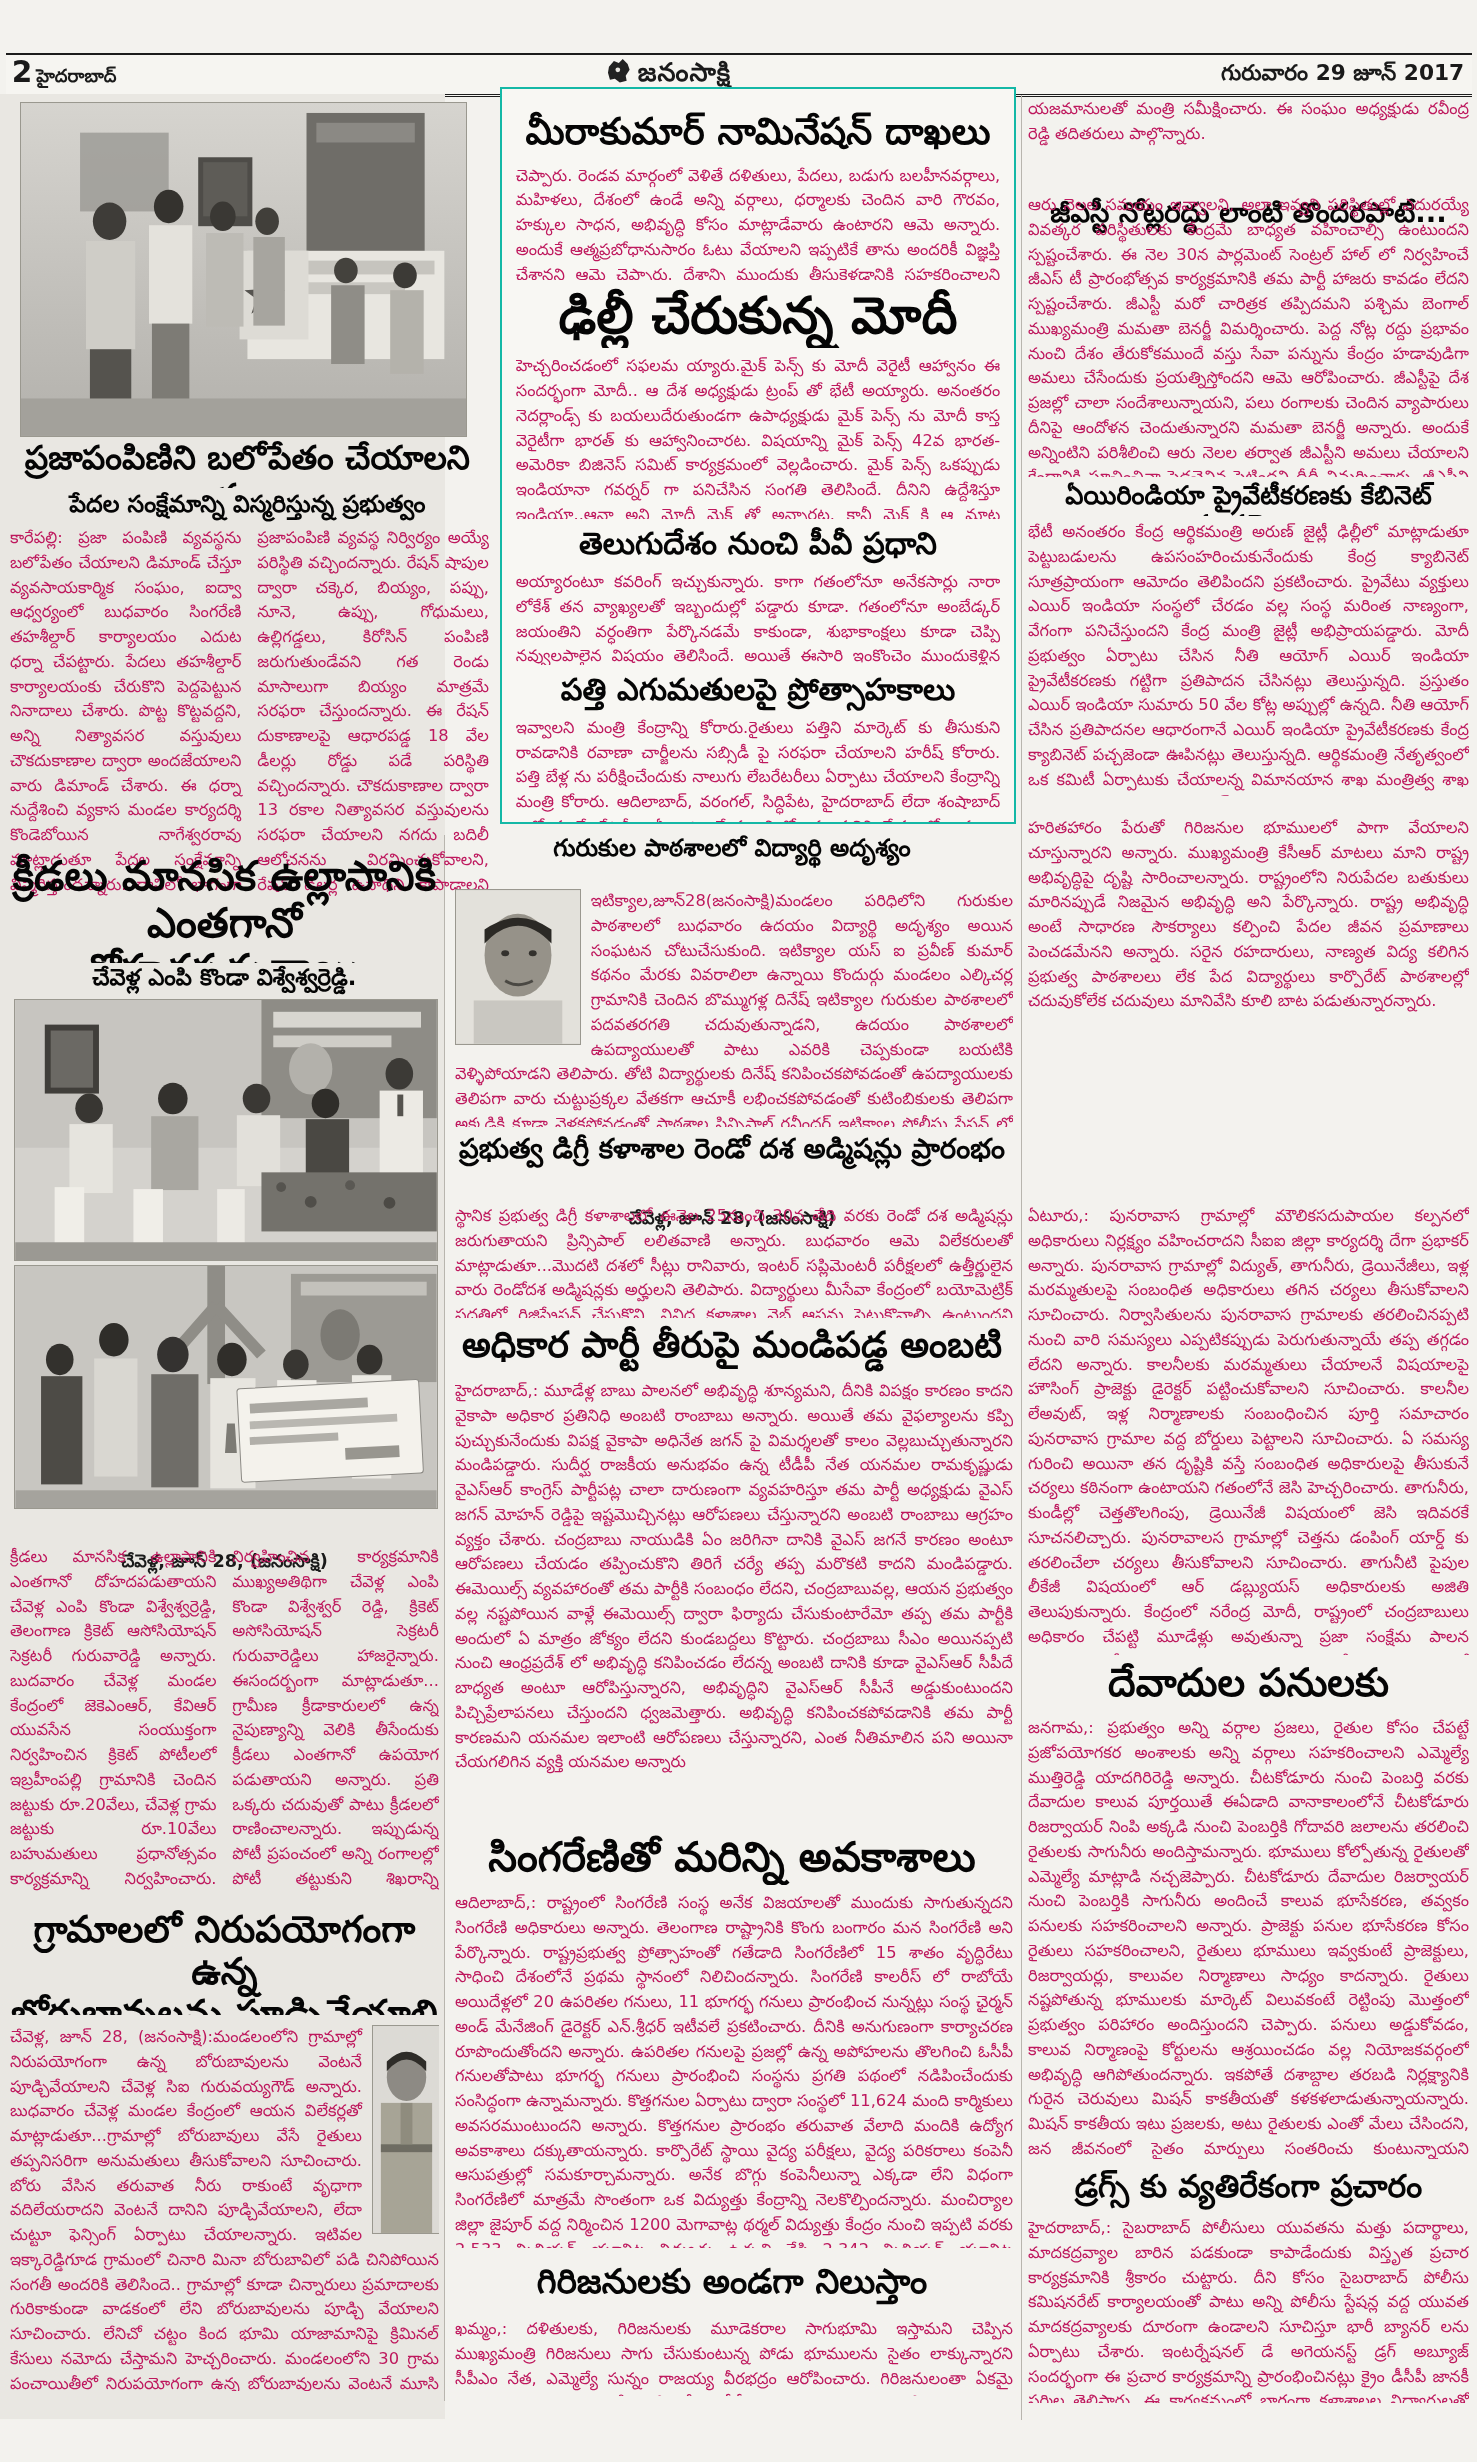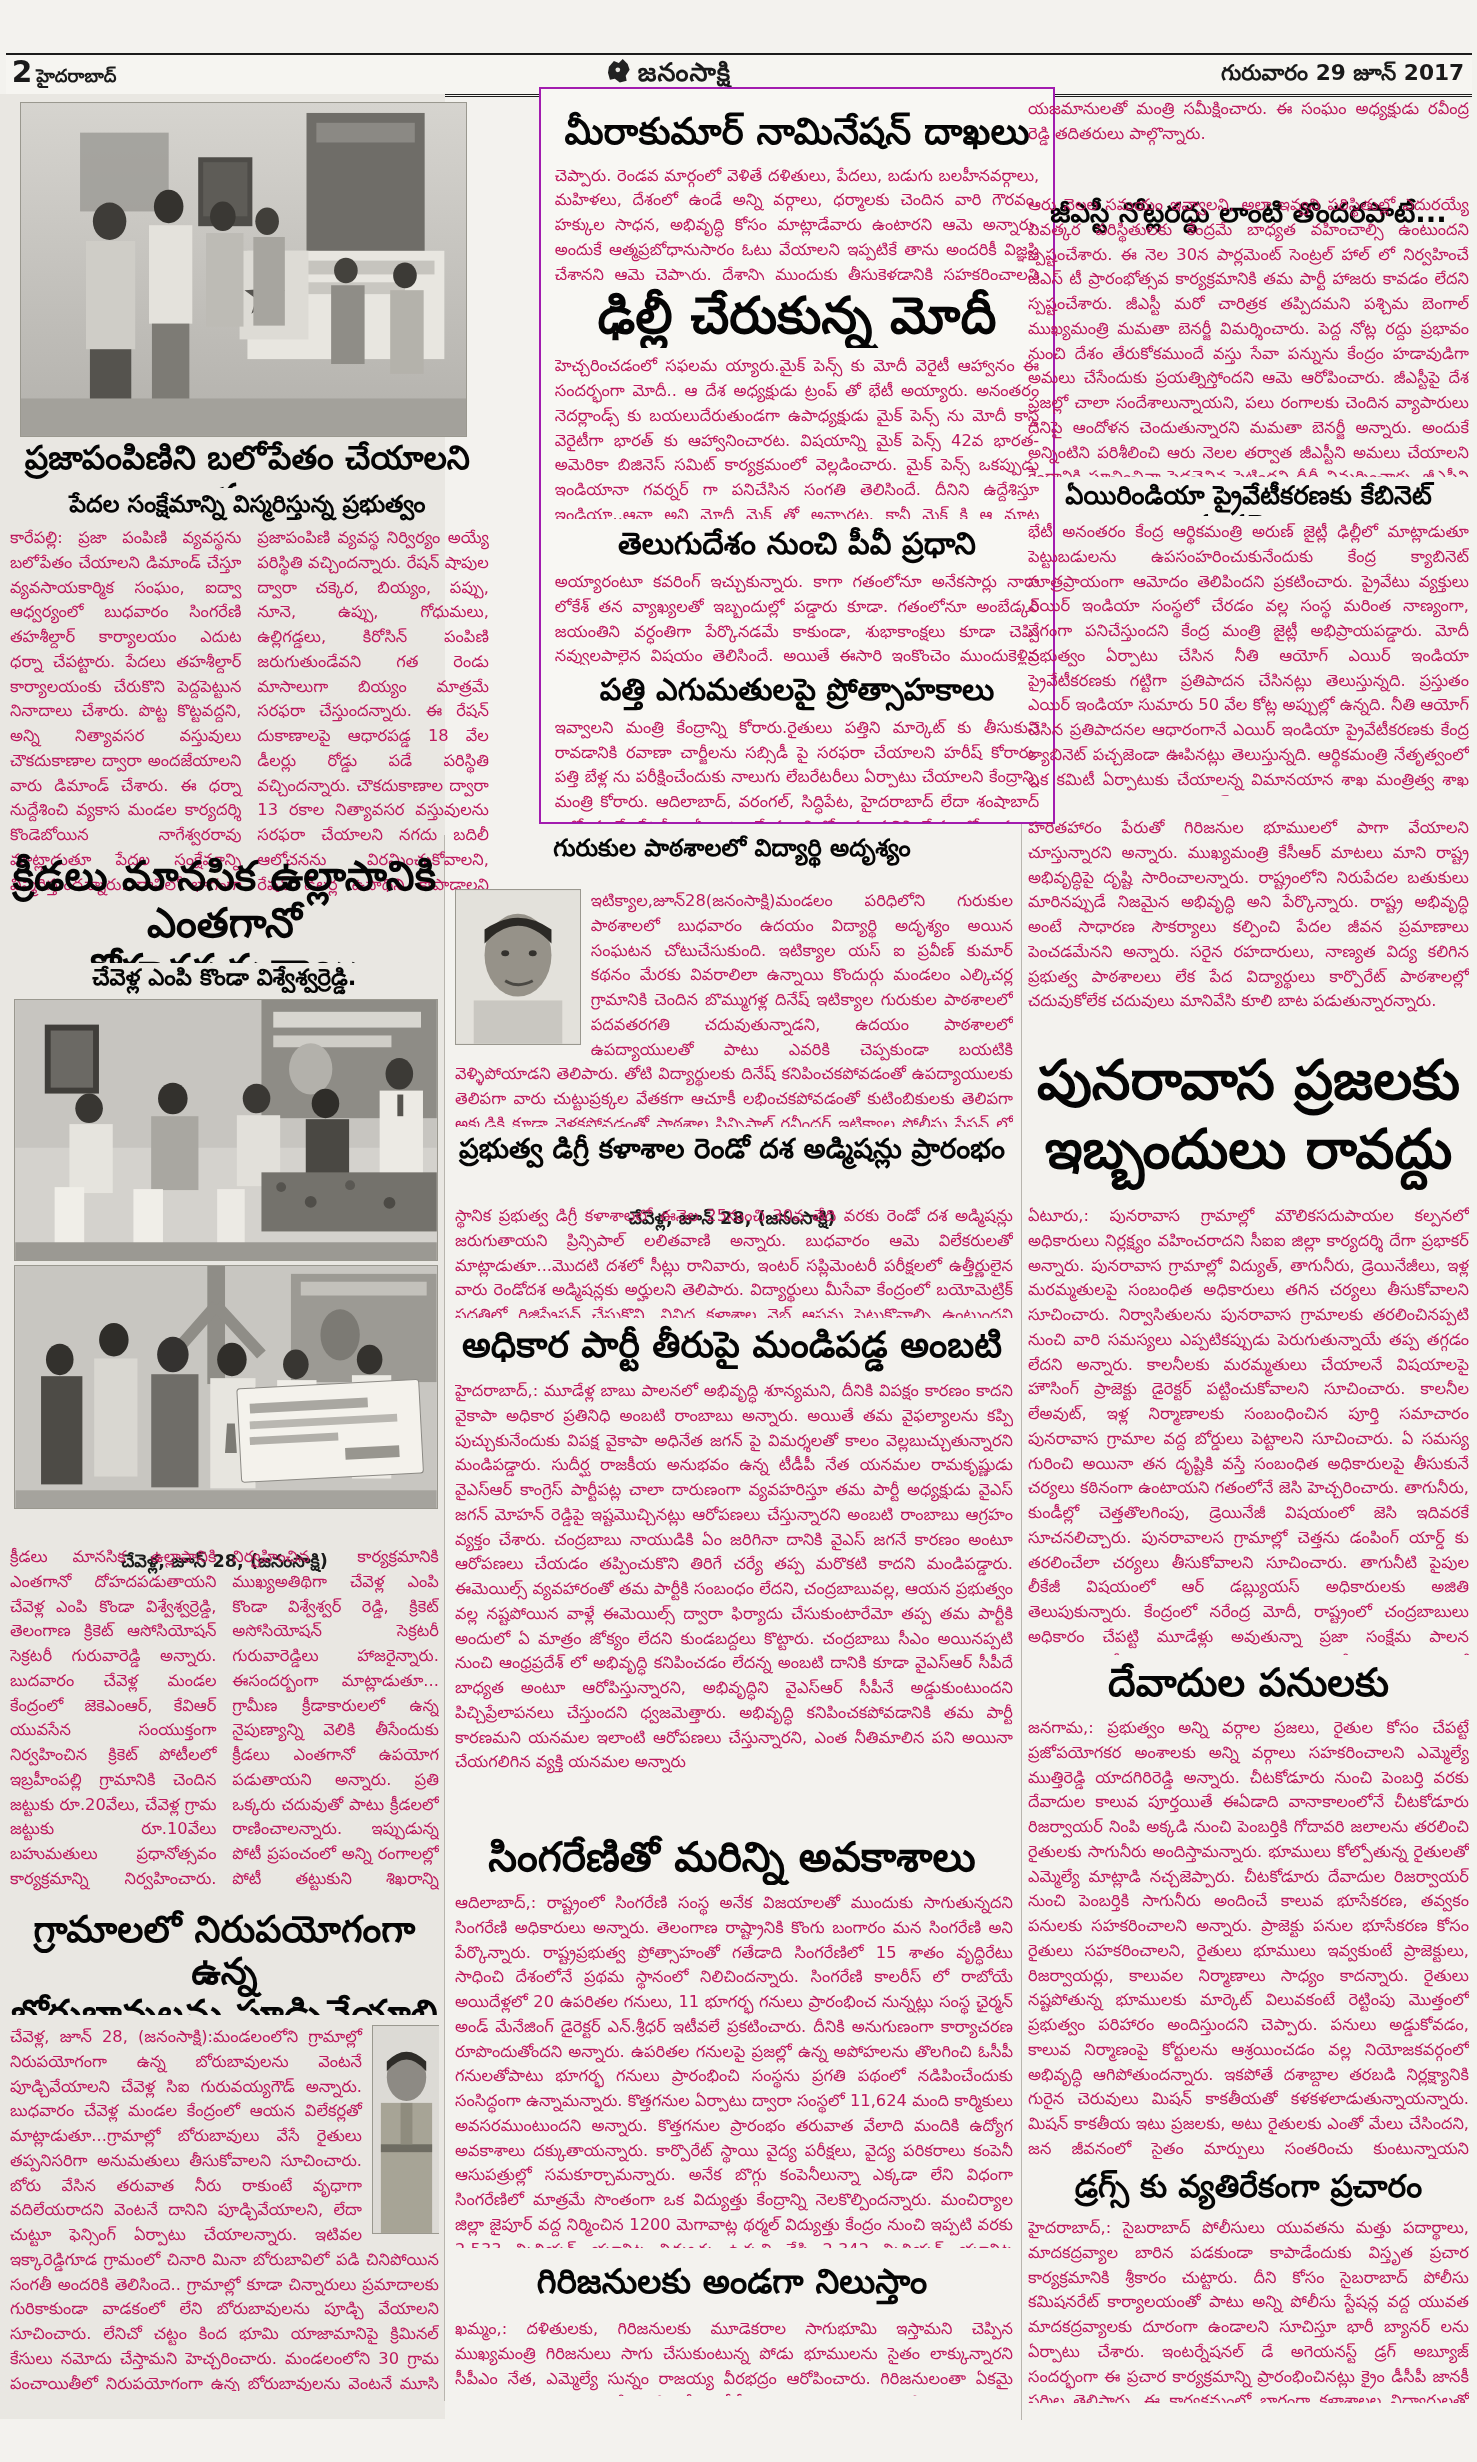--- a/index.html
+++ b/index.html
@@ -16,22 +16,22 @@
   .mast{display:flex;gap:5.9px;}
   .mastname{font-size:25.6px;font-weight:bold;letter-spacing:1px;}
   .hdate{font-size:21.7px;font-weight:bold;padding-right:7.9px;}
   
   .hl{font-weight:bold;color:#050505;text-align:center;line-height:1.14;overflow:hidden;}
   .bd{font-size:16.3px;line-height:1.52;text-align:justify;overflow:hidden;color:#be185d;}
   .dl{font-weight:bold;text-align:center;font-size:17.7px;overflow:hidden;margin-top:34px;}
   .cols2{column-count:2;column-gap:15.8px;}
   
   .storybox{position:absolute;left:500px;top:87px;width:516px;height:737px;
-            border:2px solid #a21caf;background:#f8f7f3;box-sizing:border-box;
-            padding:5.9px 13.8px;overflow:hidden;margin-left:39px;}
+            border:2px solid #14b8a6;background:#f8f7f3;box-sizing:border-box;
+            padding:5.9px 13.8px;overflow:hidden;}
   .leftwash{position:absolute;left:0;top:94px;width:445px;height:2325px;background:#e9e7e2;}
   .vrule{position:absolute;width:1px;background:#b8b5ae;}
   .photo{display:block;background:#cfcdc8;overflow:hidden;border:1px solid #9a988f;}
   .floatR{float:right;margin:0 0 5.9px 9.9px;}
   .floatL{float:left;margin:0 11.8px 5.9px 0;}
 </style>
 </head>
 <body>
 
 <div class="page">
@@ -227,24 +227,20 @@
   <div class="abs bd" style="left:1028px;top:97px;width:441px;height:51px;">యజమానులతో మంత్రి సమీక్షించారు. ఈ సంఘం అధ్యక్షుడు రవీంద్ర రెడ్డి తదితరులు పాల్గొన్నారు.</div>
 
   <div class="abs hl" style="left:1028px;top:150px;width:441px;height:37px;font-size:27.6px;margin-top:47px;">జీఎస్టీ నోట్లరద్దు లాంటి తొందరపాటే...</div>
   <div class="abs bd" style="left:1028px;top:193px;width:441px;height:284px;">ఆరు నెలల సమయం ఇవ్వాలని, అలా ఇవ్వని పరిస్థితుల్లో ఎదురయ్యే వివత్కర పరిస్థితులకు కేంద్రమే బాధ్యత వహించాల్సి ఉంటుందని స్పష్టంచేశారు. ఈ నెల 30న పార్లమెంట్ సెంట్రల్ హాల్ లో నిర్వహించే జీఎస్ టీ ప్రారంభోత్సవ కార్యక్రమానికి తమ పార్టీ హాజరు కావడం లేదని స్పష్టంచేశారు. జీఎస్టీ మరో చారిత్రక తప్పిదమని పశ్చిమ బెంగాల్ ముఖ్యమంత్రి మమతా బెనర్జీ విమర్శించారు. పెద్ద నోట్ల రద్దు ప్రభావం నుంచి దేశం తేరుకోకముందే వస్తు సేవా పన్నును కేంద్రం హడావుడిగా అమలు చేసేందుకు ప్రయత్నిస్తోందని ఆమె ఆరోపించారు. జీఎస్టీపై దేశ ప్రజల్లో చాలా సందేశాలున్నాయని, పలు రంగాలకు చెందిన వ్యాపారులు దీనిపై ఆందోళన చెందుతున్నారని మమతా బెనర్జీ అన్నారు. అందుకే అన్నింటిని పరిశీలించి ఆరు నెలల తర్వాత జీఎస్టీని అమలు చేయాలని కేంద్రానికి సూచించినా పెడచెవిన పెట్టిందని దీదీ విమర్శించారు. జీఎస్టీని ఏడేళ్ల పాటు వ్యతిరేకించిన బీజేపీ, కేంద్రంలో అధికారంలోకి రాగానే దాని ప్రభావాన్ని అంచనా వేయకుండా జులై 1 నుంచి హడావుడిగా అమలు చేస్తోందని మమతా బెనర్జీ ఆరోపించారు. ఇప్పటికే కొందరు వ్యాపారులు షాపులు మూసి నిరసన వ్యక్తం చేస్తున్నారని, మరి కొందరు సరకులను దాచేస్తున్నారని ఆమె ఆందోళన వ్యక్తం చేశారు. ప్రజలు, వ్యాపారుల గోడును కేంద్రం పట్టించుకోవడం లేదని ఆరోపించారు. దీనికి నిరసనగా జీఎస్టీ అమలు కోసం జూన్ 30 రాత్రి నిర్వహించే ప్రత్యేక పార్లమెంట్ సమావేశానికి తృణమూల్ కాంగ్రెస్ సభ్యులు దూరంగా ఉండాలని నిర్ణయించినట్లు మమతా బెనర్జీ స్పష్టం చేశారు.</div>
 
   <div class="abs hl" style="left:1028px;top:481px;width:441px;height:35px;font-size:25.6px;">ఏయిరిండియా ప్రైవేటీకరణకు కేబినెట్ పంచజెండా</div>
   <div class="abs bd" style="left:1028px;top:520px;width:441px;height:276px;">భేటీ అనంతరం కేంద్ర ఆర్థికమంత్రి అరుణ్ జైట్లీ ఢిల్లీలో మాట్లాడుతూ పెట్టుబడులను ఉపసంహరించుకునేందుకు కేంద్ర క్యాబినెట్ సూత్రప్రాయంగా ఆమోదం తెలిపిందని ప్రకటించారు. ప్రైవేటు వ్యక్తులు ఎయిర్ ఇండియా సంస్థలో చేరడం వల్ల సంస్థ మరింత నాణ్యంగా, వేగంగా పనిచేస్తుందని కేంద్ర మంత్రి జైట్లీ అభిప్రాయపడ్డారు. మోదీ ప్రభుత్వం ఏర్పాటు చేసిన నీతి ఆయోగ్ ఎయిర్ ఇండియా ప్రైవేటీకరణకు గట్టిగా ప్రతిపాదన చేసినట్లు తెలుస్తున్నది. ప్రస్తుతం ఎయిర్ ఇండియా సుమారు 50 వేల కోట్ల అప్పుల్లో ఉన్నది. నీతి ఆయోగ్ చేసిన ప్రతిపాదనల ఆధారంగానే ఎయిర్ ఇండియా ప్రైవేటీకరణకు కేంద్ర క్యాబినెట్ పచ్చజెండా ఊపినట్లు తెలుస్తున్నది. ఆర్థికమంత్రి నేతృత్వంలో ఒక కమిటీ ఏర్పాటుకు చేయాలన్న విమానయాన శాఖ మంత్రిత్వ శాఖ ప్రతిపాదనను కూడా క్యాబినెట్ సమ్మతించిందని తెలిపారు. వాటాల అమ్మకం, అప్పులు, ఆస్తులు తదితర అంశాలను ఈ బృందం పరిశీలిస్తుందని చెప్పారు. కాగా ఎయిర్ ఇండియాలో నష్టాలను పూడ్చేందుకు ఎయిర్ ఇండియాలో వాటాలను విక్రయించాలని నిర్ణయించింది. నీతి ఆయోగ్ ప్రతిపాదనల మేరకు కేంద్రం ఈ నిర్ణయం తీసుకుంది. ప్రస్తుతం ఎయిర్ ఇండియా సుమారు రూ.50 వేల కోట్ల అప్పుల్లో కూరుకుపోయిన సంగతి తెలిసిందే.</div>
 
   <div class="abs bd" style="left:1028px;top:816px;width:441px;height:229px;">హరితహారం పేరుతో గిరిజనుల భూములలో పాగా వేయాలని చూస్తున్నారని అన్నారు. ముఖ్యమంత్రి కేసీఆర్ మాటలు మాని రాష్ట్ర అభివృద్ధిపై దృష్టి సారించాలన్నారు. రాష్ట్రంలోని నిరుపేదల బతుకులు మారినప్పుడే నిజమైన అభివృద్ధి అని పేర్కొన్నారు. రాష్ట్ర అభివృద్ధి అంటే సాధారణ సౌకర్యాలు కల్పించి పేదల జీవన ప్రమాణాలు పెంచడమేనని అన్నారు. సరైన రహదారులు, నాణ్యత విద్య కలిగిన ప్రభుత్వ పాఠశాలలు లేక పేద విద్యార్థులు కార్పొరేట్ పాఠశాలల్లో చదువుకోలేక చదువులు మానివేసి కూలి బాట పడుతున్నారన్నారు.</div>
 
-  <div class="abs hl" style="left:1028px;top:1046px;width:441px;height:148px;font-size:55px;line-height:1.25;">
-    <span style="display:block">పునరావాస ప్రజలకు</span>
-    <span style="display:block">ఇబ్బందులు రావద్దు</span>
-  </div>
   <div class="abs bd" style="left:1028px;top:1204px;width:441px;height:451px;">ఏటూరు,: పునరావాస గ్రామాల్లో మౌలికసదుపాయల కల్పనలో అధికారులు నిర్లక్ష్యం వహించరాదని సీఐఐ జిల్లా కార్యదర్శి దేగా ప్రభాకర్ అన్నారు. పునరావాస గ్రామాల్లో విద్యుత్, తాగునీరు, డ్రెయినేజీలు, ఇళ్ల మరమ్మతులపై సంబంధిత అధికారులు తగిన చర్యలు తీసుకోవాలని సూచించారు. నిర్వాసితులను పునరావాస గ్రామాలకు తరలించినప్పటి నుంచి వారి సమస్యలు ఎప్పటికప్పుడు పెరుగుతున్నాయే తప్ప తగ్గడం లేదని అన్నారు. కాలనీలకు మరమ్మతులు చేయాలనే విషయాలపై హౌసింగ్ ప్రాజెక్టు డైరెక్టర్ పట్టించుకోవాలని సూచించారు. కాలనీల లేఅవుట్, ఇళ్ల నిర్మాణాలకు సంబంధించిన పూర్తి సమాచారం పునరావాస గ్రామాల వద్ద బోర్డులు పెట్టాలని సూచించారు. ఏ సమస్య గురించి అయినా తన దృష్టికి వస్తే సంబంధిత అధికారులపై తీసుకునే చర్యలు కఠినంగా ఉంటాయని గతంలోనే జెసి హెచ్చరించారు. తాగునీరు, కుండీల్లో చెత్తతొలగింపు, డ్రెయినేజీ విషయంలో జెసి ఇదివరకే సూచనలిచ్చారు. పునరావాలస గ్రామాల్లో చెత్తను డంపింగ్ యార్డ్ కు తరలించేలా చర్యలు తీసుకోవాలని సూచించారు. తాగునీటి పైపుల లీకేజీ విషయంలో ఆర్ డబ్ల్యుయస్ అధికారులకు అజితి తెలుపుకున్నారు. కేంద్రంలో నరేంద్ర మోదీ, రాష్ట్రంలో చంద్రబాబులు అధికారం చేపట్టి మూడేళ్లు అవుతున్నా ప్రజా సంక్షేమ పాలన అందించడంలో విఫలం అయ్యారని విమర్శలు చేశారు. అన్నం పెట్టే రైతన్నల ఆత్మహత్యలు ఆగేలా చర్యలు తీసుకోవాలని అన్నారు.</div>
 
   <div class="abs hl" style="left:1028px;top:1661px;width:441px;height:49px;font-size:39px;">దేవాదుల పనులకు సహకరించాలి</div>
   <div class="abs bd" style="left:1028px;top:1716px;width:441px;height:443px;">జనగామ,: ప్రభుత్వం అన్ని వర్గాల ప్రజలు, రైతుల కోసం చేపట్టే ప్రజోపయోగకర అంశాలకు అన్ని వర్గాలు సహకరించాలని ఎమ్మెల్యే ముత్తిరెడ్డి యాదగిరిరెడ్డి అన్నారు. చీటకోడూరు నుంచి పెంబర్తి వరకు దేవాదుల కాలువ పూర్తయితే ఈఏడాది వానాకాలంలోనే చీటకోడూరు రిజర్వాయర్ నింపి అక్కడి నుంచి పెంబర్తికి గోదావరి జలాలను తరలించి రైతులకు సాగునీరు అందిస్తామన్నారు. భూములు కోల్పోతున్న రైతులతో ఎమ్మెల్యే మాట్లాడి నచ్చజెప్పారు. చీటకోడూరు దేవాదుల రిజర్వాయర్ నుంచి పెంబర్తికి సాగునీరు అందించే కాలువ భూసేకరణ, తవ్వకం పనులకు సహకరించాలని అన్నారు. ప్రాజెక్టు పనుల భూసేకరణ కోసం రైతులు సహకరించాలని, రైతులు భూములు ఇవ్వకుంటే ప్రాజెక్టులు, రిజర్వాయర్లు, కాలువల నిర్మాణాలు సాధ్యం కాదన్నారు. రైతులు నష్టపోతున్న భూములకు మార్కెట్ విలువకంటే రెట్టింపు మొత్తంలో ప్రభుత్వం పరిహారం అందిస్తుందని చెప్పారు. పనులు అడ్డుకోవడం, కాలువ నిర్మాణంపై కోర్టులను ఆశ్రయించడం వల్ల నియోజకవర్గంలో అభివృద్ధి ఆగిపోతుందన్నారు. ఇకపోతే దశాబ్దాల తరబడి నిర్లక్ష్యానికి గురైన చెరువులు మిషన్ కాకతీయతో కళకళలాడుతున్నాయన్నారు. మిషన్ కాకతీయ ఇటు ప్రజలకు, అటు రైతులకు ఎంతో మేలు చేసిందని, జన జీవనంలో సైతం మార్పులు సంతరించు కుంటున్నాయని అభిప్రాయం వ్యక్తం చేసారు. బోరుబావుల్లో నీరు పుష్కలంగా వచ్చింది. వలసలు తగ్గుముఖం పట్టాయి. రైతులతోపాటు అన్నివర్గాల ప్రజలకు మిషన్ కాయతీయ పథకం మేలు చేసిందని హర్షం వ్యక్తం చేశారు. ఇకపోతే మిషన్ కాకతీయ పథకంతో చెరువులకు జలకళ వచ్చిందని, మూడో విడత మిషన్ కాకతీయ పనులు ప్రారంభం కాగా ఈ నెల ప్రారంభం నుంచి విస్తారంగా వర్షాలు కురియడంతో పునరుద్ధరణకు నోచుకున్న చెరువులు పూర్తిస్థాయిలో నిండి జలకళను సంతరించుకున్నాయి. చెరువుల్లో మిషన్ కాకతీయ మూడో విడత పనులు ప్రారంభమయ్యాయి. అయితే జూన్ మొదటి వారం నుంచి కురిసిన వర్షాలకు చెరువులు నిండి జలకళ సంతరించుకున్నాయి.</div>
 
   <div class="abs hl" style="left:1028px;top:2169px;width:441px;height:43px;font-size:31.5px;">డ్రగ్స్ కు వ్యతిరేకంగా ప్రచారం</div>
   <div class="abs bd" style="left:1028px;top:2216px;width:441px;height:187px;">హైదరాబాద్,: సైబరాబాద్ పోలీసులు యువతను మత్తు పదార్థాలు, మాదకద్రవ్యాల బారిన పడకుండా కాపాడేందుకు విస్తృత ప్రచార కార్యక్రమానికి శ్రీకారం చుట్టారు. దీని కోసం సైబరాబాద్ పోలీసు కమిషనరేట్ కార్యాలయంతో పాటు అన్ని పోలీసు స్టేషన్ల వద్ద యువత మాదకద్రవ్యాలకు దూరంగా ఉండాలని సూచిస్తూ భారీ బ్యానర్ లను ఏర్పాటు చేశారు. ఇంటర్నేషనల్ డే అగెయనస్ట్ డ్రగ్ అబ్యూజ్ సందర్భంగా ఈ ప్రచార కార్యక్రమాన్ని ప్రారంభించినట్లు క్రైం డీసీపీ జానకీ షర్మిల తెలిపారు. ఈ కార్యక్రమంలో భాగంగా కళాశాలల విద్యార్థులతో కలిసి మాదకద్రవ్యాలకు బానిస కావద్దని సూచిస్తూ ర్యాలీలు నిర్వహిస్తున్నామన్నారు. పోలీసులు ఏర్పాటు చేసిన బ్యానర్లలో డ్రగ్స్ కు నో చెప్పాలని సూచిస్తున్నారు. డ్రగ్స్ బారిన పడితే మీ జీవితం పాతాళంలోకి పాతుకు పోతుందని హెచ్చరిస్తున్నారు. మంచి భవిష్యత్తును ఏర్పాటు చేసుకోండి. మీ రక్షణే మా బాధ్యత అంటూ సైబరాబాద్ పోలీసులు యువత, ప్రజల్లో భరోసా కల్పిస్తూ అవగాహనను పెంచేందుకు ఈ విధంగా కృషి చేస్తున్నారు.</div>
 
 </div>
 

